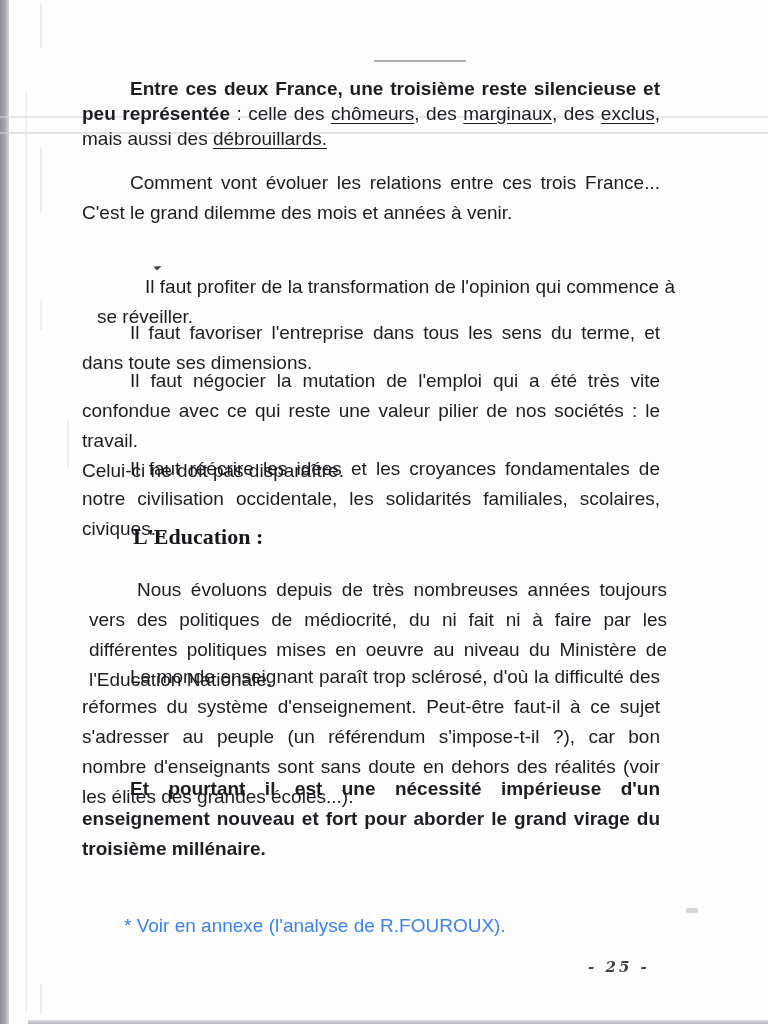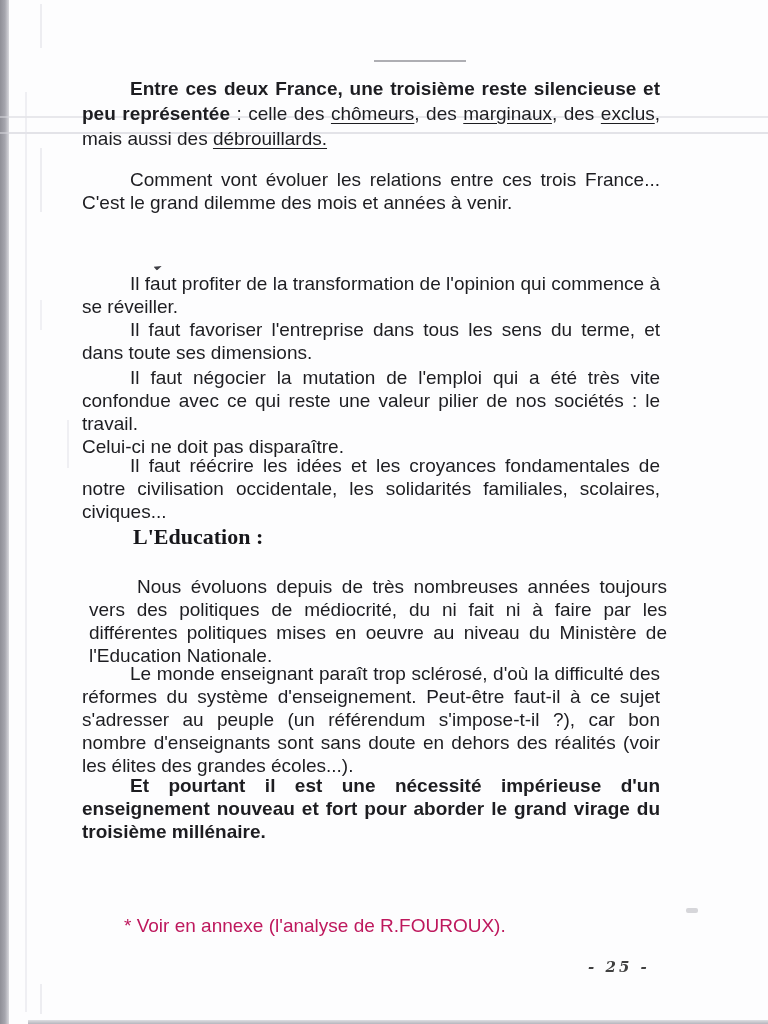--- a/index.html
+++ b/index.html
@@ -5,45 +5,45 @@
   html,body { margin:0; padding:0; background:#e9e9ec; }
   .page {
     position:relative; width:764px; height:1024px; margin:0 auto;
     background:#fdfdfe; overflow:hidden;
     font-family:"Liberation Sans", sans-serif; color:#1d1d21;padding-left:48px;
     -webkit-font-smoothing:antialiased;
   }
   
   .col {
     position:absolute; left:82px; width:578px;
-    font-size:19px; line-height:23px; text-align:justify;
+    font-size:19px; line-height:30px; text-align:justify;
   }
   .col p { margin:0; text-indent:48px; }
   .col p.noindent { text-indent:0; }
   .outdent { margin-left:-16px; }
   .intro { top:76px; line-height:25px; }
   .intro .b { font-weight:bold; }
   .intro .u, .u { text-decoration:underline; text-underline-offset:3px; }
   .blockA { top:168px; }
-  .blockB { top:272px; }
+  .blockB { top:272px;margin-left:15px; }
   .blockC { top:318px; }
   .blockD { top:366px; }
   .blockE { top:454px; }
   .blockF { top:575px;margin-left:7px; }
   .blockG { top:662px; }
   .blockH { top:774px;font-weight:bold; }
   .heading {
     position:absolute; left:133px; top:524px;
     font-family:"Liberation Serif", serif; font-size:22px; font-weight:bold;
     color:#17171b;
   }
   .heading .title { text-decoration-thickness:2px; text-underline-offset:4px; }
   .footnote {
     position:absolute; left:124px; top:915px;
-    font-size:19px; color:#be185d; text-indent:0;
+    font-size:19px; color:#3b82f6; text-indent:0;
   }
   .pagenum {
     position:absolute; left:588px; top:958px;
     font-family:"DejaVu Serif", serif; font-style:italic; font-weight:bold;
     font-size:15px; letter-spacing:3px; color:#404040;
   }
   
   .artifact { position:absolute; pointer-events:none; }
   .edge-left  { left:0; top:0; width:9px; height:1024px;
     background:linear-gradient(90deg,#8f8f97 0%,#a6a6ae 55%,#d8d8dd 100%); }

